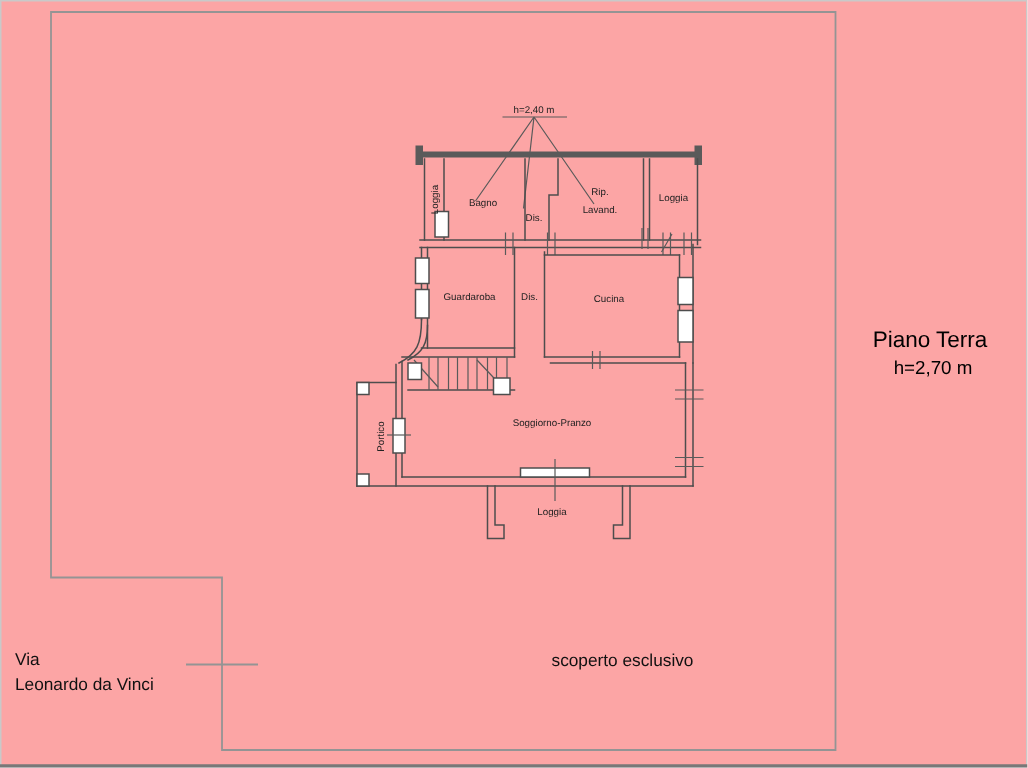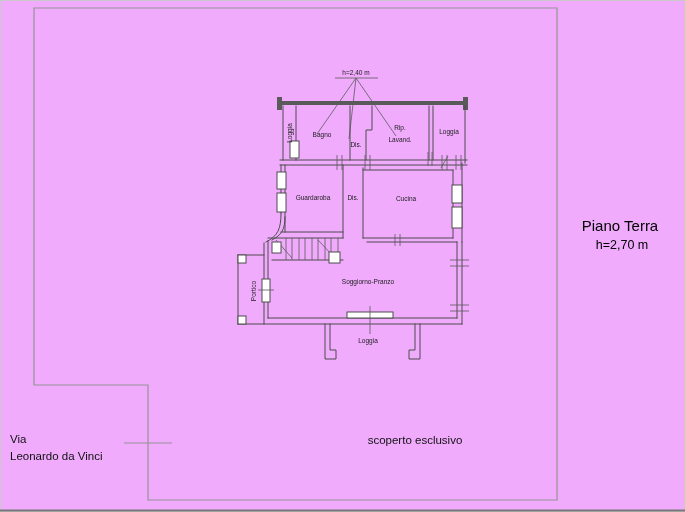--- a/index.html
+++ b/index.html
@@ -1,16 +1,16 @@
 <!DOCTYPE html>
 <html><head>
 <meta charset="utf-8">
 <style>
   html,body{margin:0;padding:0;background:#ffffff;}
-  .page{position:relative;width:685px;height:512px;background:#f0abfc;overflow:hidden;
+  .page{position:relative;width:685px;height:512px;background:#fca5a5;overflow:hidden;
         font-family:"Liberation Sans", sans-serif;}
   svg{display:block;}
   .wall{fill:none;stroke:#4d4d4d;stroke-width:1;stroke-linecap:square;}
   .thin{fill:none;stroke:#5a5a5a;stroke-width:.8;}
   .beam{fill:#5a5a5a;stroke:none;}
   .win{fill:#ffffff;stroke:#4d4d4d;stroke-width:1;}
   .boundary{fill:none;stroke:#949494;stroke-width:1.2;}
   .frame{fill:none;stroke:#c9c9c9;stroke-width:1;}
   .edge{stroke:#787878;stroke-width:2;}
   .lbl{font-size:6.5px;fill:#222;text-anchor:middle;}

